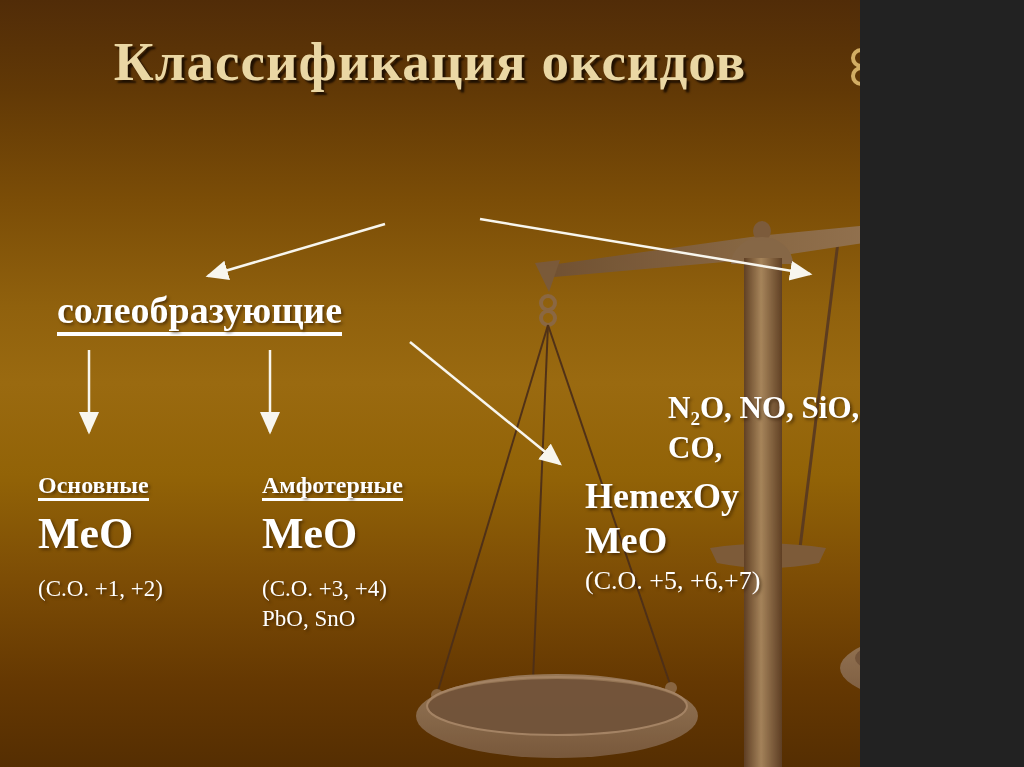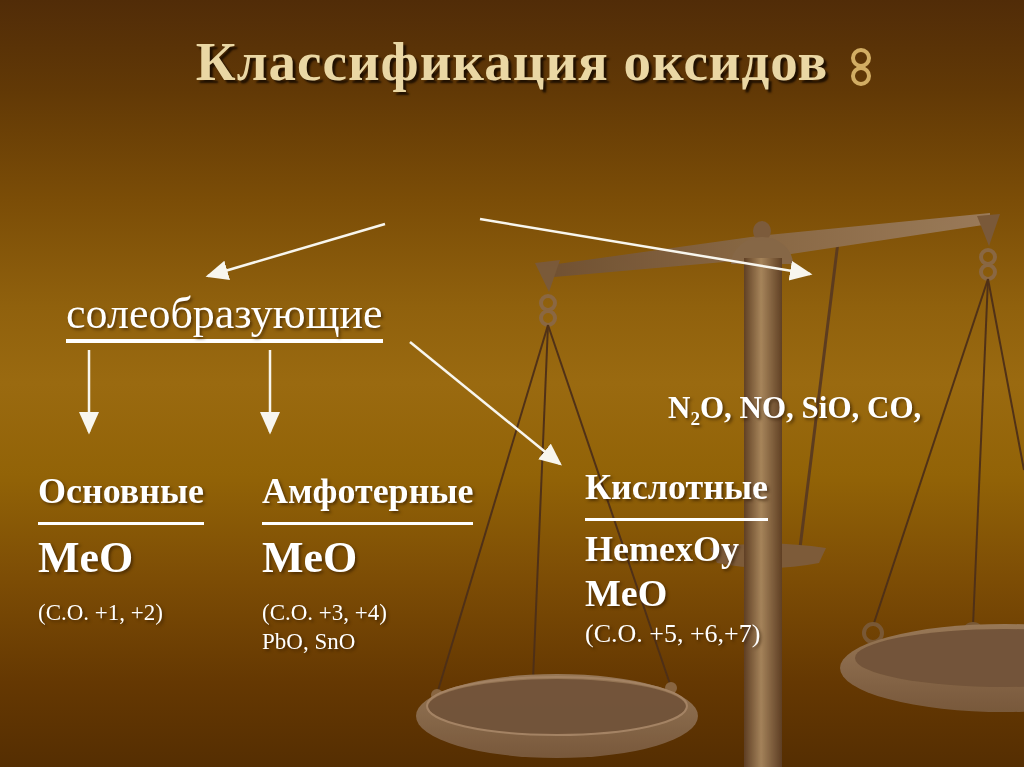--- a/index.html
+++ b/index.html
@@ -1,43 +1,43 @@
 <!DOCTYPE html>
 <html><head>
 <meta charset="utf-8">
 <style>
   html,body{margin:0;padding:0;background:#222;}
   .slide{
     position:relative;
-    width:1024px;height:767px;
+    width:860px;height:767px;
     overflow:hidden;
     font-family:"Liberation Serif", serif;
     background:linear-gradient(180deg,
       #512c08 0%, #623906 12%, #7b4d07 26%, #90610d 40%,
       #9a6a10 50%, #926307 62%, #7c4c05 76%, #653802 89%, #552e02 100%);
   }
   svg.layer{position:absolute;left:0;top:0;}
   .scale-art{filter:blur(.6px);opacity:.95;}
   .txt{position:absolute;color:#ffffff;text-shadow:2px 2px 3px rgba(40,20,0,.55);}
   .title{
     position:absolute;top:30px;left:0;right:0;text-align:center;
     font-size:55px;font-weight:bold;color:#ead7a4;letter-spacing:1px;
     text-shadow:3px 3px 2px rgba(25,12,0,.9);
   }
   .root{top:166px;left:0;right:0;text-align:center;font-size:46px;font-weight:bold;}
   .root .u{border-bottom:5px solid #fff;padding:0 3px 0 3px;}
-  .branch{font-size:44px;font-weight:normal;margin-left:9px;}
+  .branch{font-size:38px;font-weight:bold;}
   .branch .u{border-bottom:4px solid #fff;padding-bottom:1px;}
   .branch-left{top:288px;left:57px;}
   .branch-right{top:285px;left:600px;}
   .examples{top:390px;left:668px;font-size:31px;font-weight:bold;}
   .examples sub{font-size:.62em;}
   .col{line-height:1.1;}
-  .col .head{display:inline-block;font-size:36px;font-weight:bold;
-             border-bottom:3px solid #fff;padding-bottom:10px;}
+  .col .head{display:inline-block;font-size:24px;font-weight:bold;
+             border-bottom:3px solid #fff;padding-bottom:0;}
   .col .formula{font-size:44px;font-weight:bold;line-height:1;margin-top:11px;}
   .col .note{font-size:23px;margin-top:20px;}
   .col .exc{font-size:23px;margin-top:3px;line-height:1.25;}
   .col-basic{top:472px;left:38px;}
   .col-amphoteric{top:472px;left:262px;}
   .col-acidic{top:468px;left:585px;}
   .col-acidic .formula-nm{font-size:36px;font-weight:bold;line-height:1;margin-top:10px;}
   .col-acidic .formula-me{font-size:38px;font-weight:bold;line-height:1;margin-top:7px;}
   .col-acidic .note{font-size:26px;margin-top:8px;}
 </style>
@@ -132,19 +132,18 @@
   </div>
 
   <div class="txt col col-amphoteric">
     <div><span class="head">Амфотерные</span></div>
     <div class="formula">MeO</div>
     <div class="note">(С.О. +3, +4)</div>
     <div class="exc">PbO, SnO</div>
   </div>
 
   <div class="txt col col-acidic">
-    <div><span class="head">Кислотные</span></div>
     <div class="formula-nm">HemexOy</div>
     <div class="formula-me">MeO</div>
     <div class="note">(С.О. +5, +6,+7)</div>
   </div>
 
 </div>
 
 </body></html>

